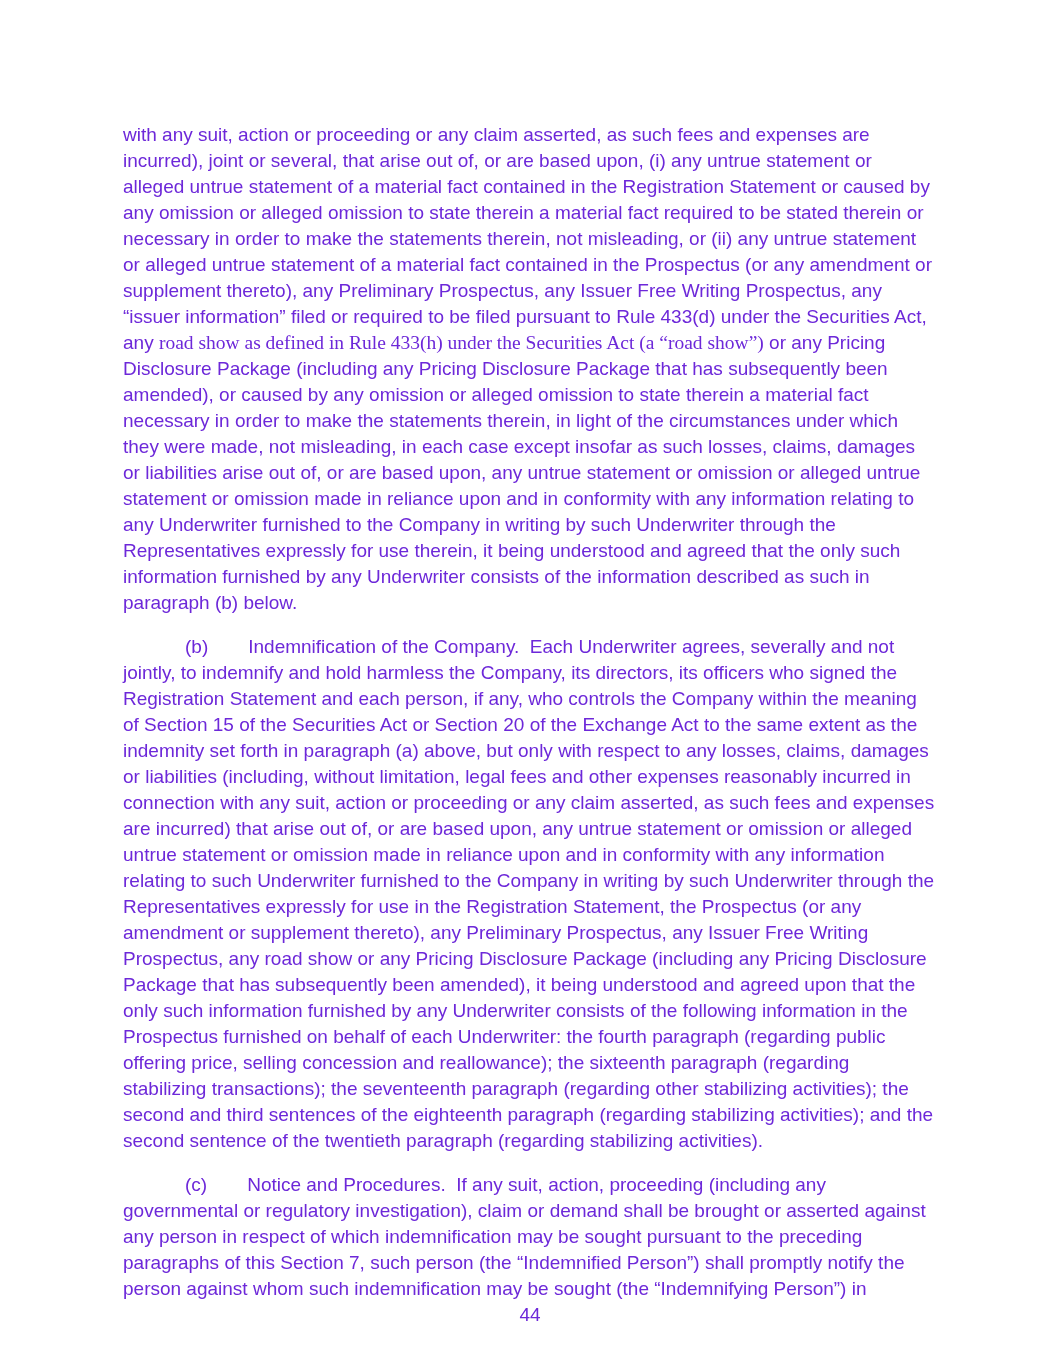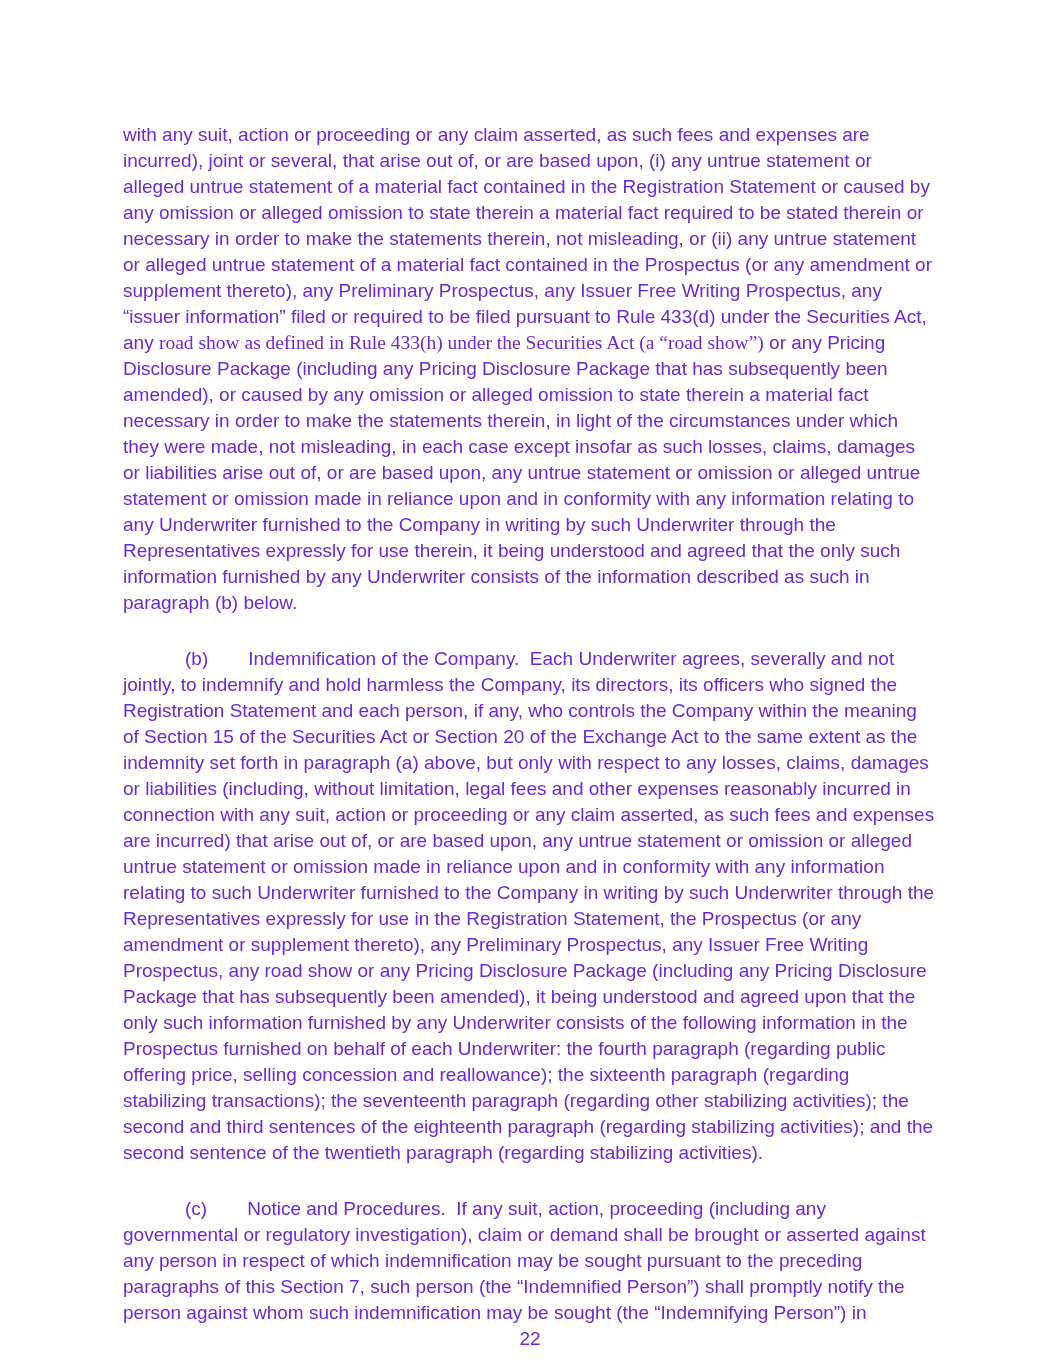--- a/index.html
+++ b/index.html
@@ -23,21 +23,21 @@
     font-size: 19px;
     line-height: 26px;
     color: #6d28d9;
     text-align: left;
   }
   .para {
     margin: 0;
     white-space: pre-wrap;
   }
   .para + .para {
-    margin-top: 30px;
+    margin-top: 18px;
   }
   .serif-run {
     font-family: "Liberation Serif", serif;
     font-size: 19.5px;
   }
   .plabel {
     margin-left: 62px;
   }
   .tab {
     display: inline-block;
@@ -53,15 +53,15 @@
   }
 </style>
 </head>
 <body>
 
 <div class="page">
   <div class="content">
     <p class="para"><span>with any suit, action or proceeding or any claim asserted, as such fees and expenses are incurred), joint or several, that arise out of, or are based upon, (i) any untrue statement or alleged untrue statement of a material fact contained in the Registration Statement or caused by any omission or alleged omission to state therein a material fact required to be stated therein or necessary in order to make the statements therein, not misleading, or (ii) any untrue statement or alleged untrue statement of a material fact contained in the Prospectus (or any amendment or supplement thereto), any Preliminary Prospectus, any Issuer Free Writing Prospectus, any “issuer information” filed or required to be filed pursuant to Rule 433(d) under the Securities Act, any </span><span class="serif-run">road show as defined in Rule 433(h) under the Securities Act (a “road show”)</span><span> or any Pricing Disclosure Package (including any Pricing Disclosure Package that has subsequently been amended), or caused by any omission or alleged omission to state therein a material fact necessary in order to make the statements therein, in light of the circumstances under which they were made, not misleading, in each case except insofar as such losses, claims, damages or liabilities arise out of, or are based upon, any untrue statement or omission or alleged untrue statement or omission made in reliance upon and in conformity with any information relating to any Underwriter furnished to the Company in writing by such Underwriter through the Representatives expressly for use therein, it being understood and agreed that the only such information furnished by any Underwriter consists of the information described as such in paragraph (b) below.</span></p>
     <p class="para"><span class="plabel">(b)</span><span class="tab"></span><span>Indemnification of the Company.</span><span>  Each Underwriter agrees, severally and not jointly, to indemnify and hold harmless the Company, its directors, its officers who signed the Registration Statement and each person, if any, who controls the Company within the meaning of Section 15 of the Securities Act or Section 20 of the Exchange Act to the same extent as the indemnity set forth in paragraph (a) above, but only with respect to any losses, claims, damages or liabilities (including, without limitation, legal fees and other expenses reasonably incurred in connection with any suit, action or proceeding or any claim asserted, as such fees and expenses are incurred) that arise out of, or are based upon, any untrue statement or omission or alleged untrue statement or omission made in reliance upon and in conformity with any information relating to such Underwriter furnished to the Company in writing by such Underwriter through the Representatives expressly for use in the Registration Statement, the Prospectus (or any amendment or supplement thereto), any Preliminary Prospectus, any Issuer Free Writing Prospectus, any road show or any Pricing Disclosure Package (including any Pricing Disclosure Package that has subsequently been amended), it being understood and agreed upon that the only such information furnished by any Underwriter consists of the following information in the Prospectus furnished on behalf of each Underwriter: the fourth paragraph (regarding public offering price, selling concession and reallowance); the sixteenth paragraph (regarding stabilizing transactions); the seventeenth paragraph (regarding other stabilizing activities); the second and third sentences of the eighteenth paragraph (regarding stabilizing activities); and the second sentence of the twentieth paragraph (regarding stabilizing activities).</span></p>
     <p class="para"><span class="plabel">(c)</span><span class="tab"></span><span>Notice and Procedures.</span><span>  If any suit, action, proceeding (including any governmental or regulatory investigation), claim or demand shall be brought or asserted against any person in respect of which indemnification may be sought pursuant to the preceding paragraphs of this Section 7, such person (the “</span><span class="defined-term">Indemnified Person</span><span>”) shall promptly notify the person against whom such indemnification may be sought (the “</span><span class="defined-term">Indemnifying Person</span><span>”) in</span></p>
-    <div class="pagenum">22</div>
+    <div class="pagenum">44</div>
   </div>
 </div>
 
 </body></html>

